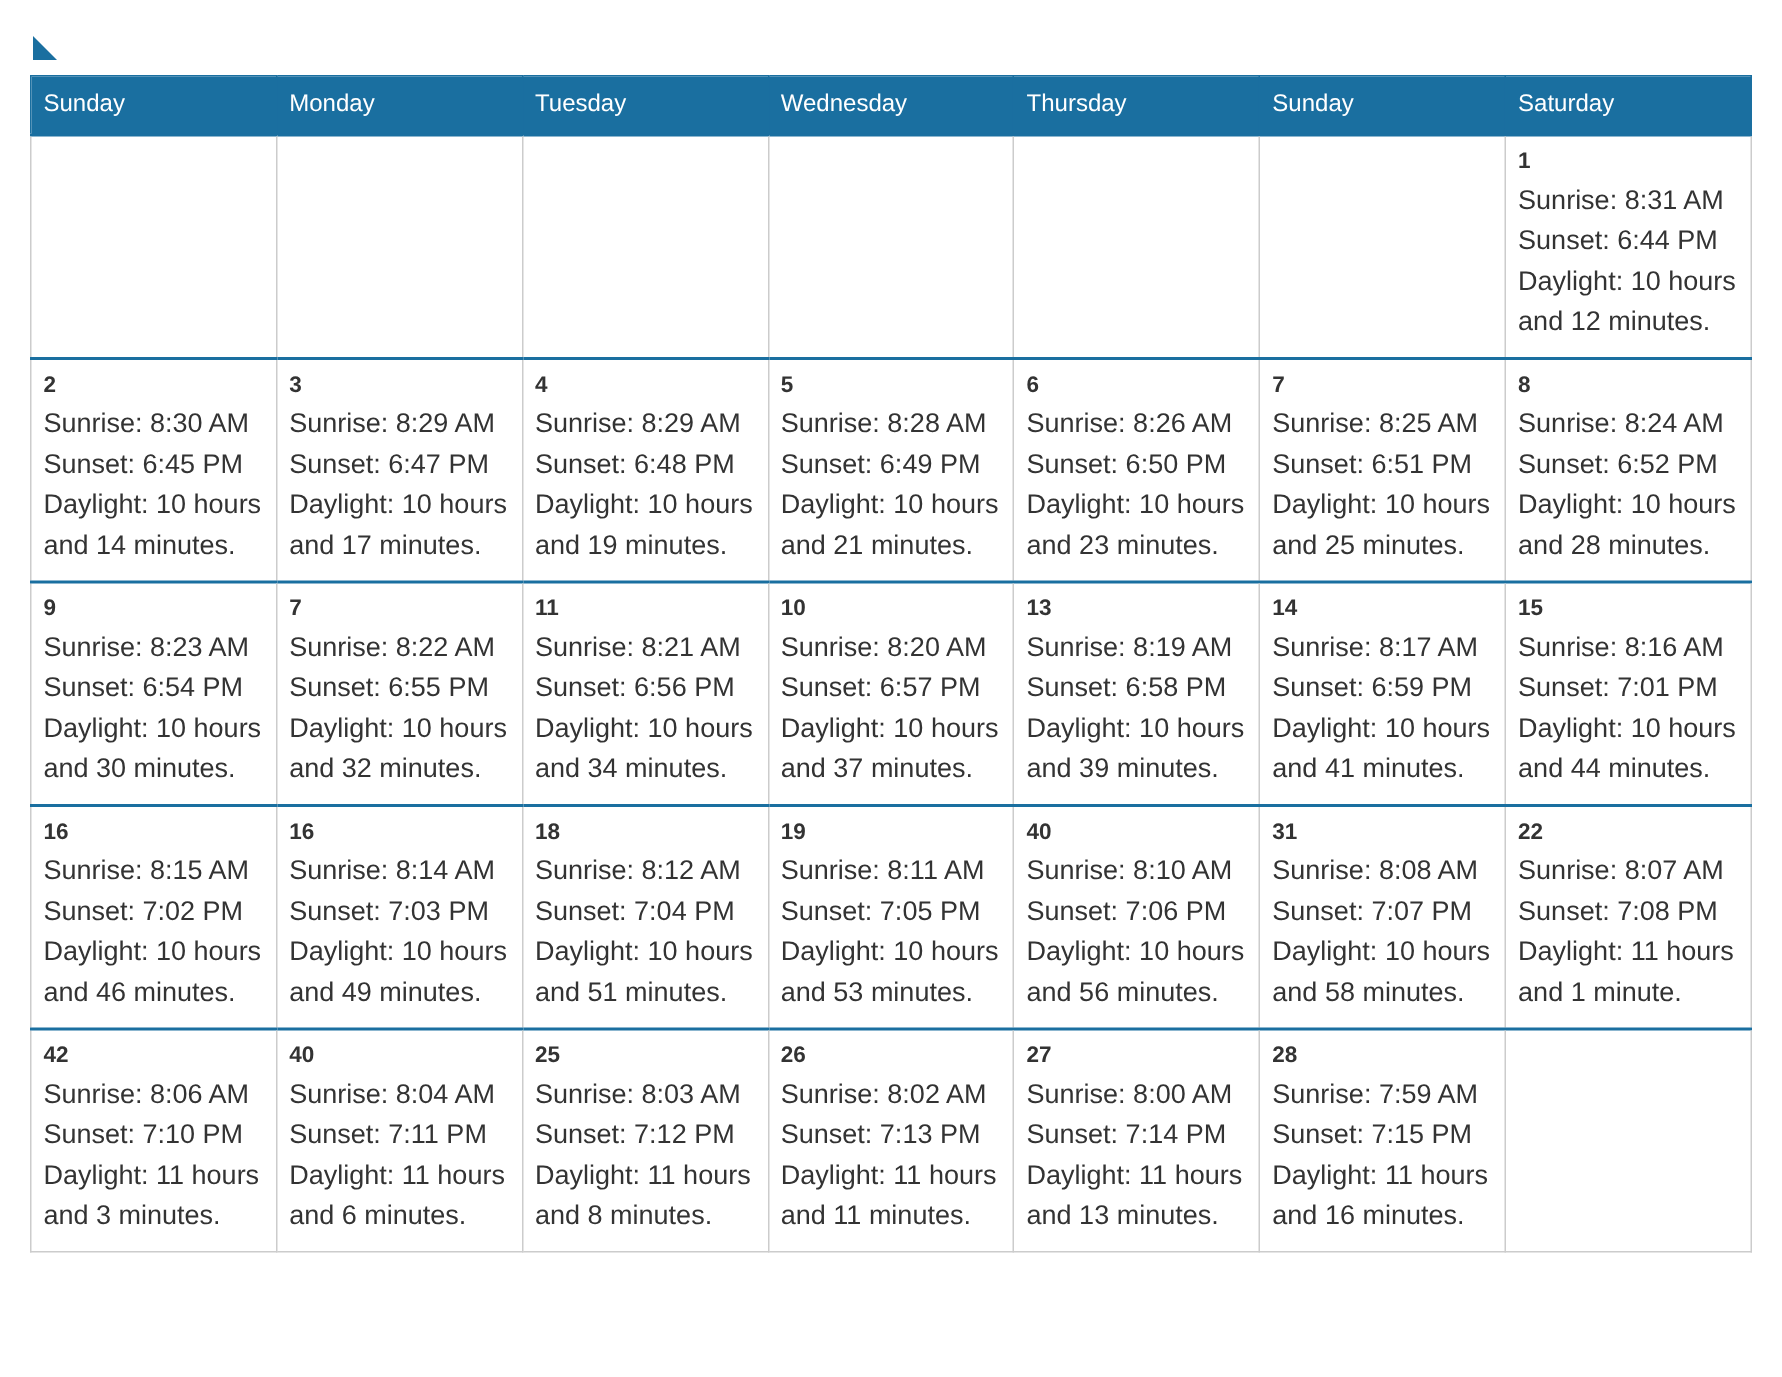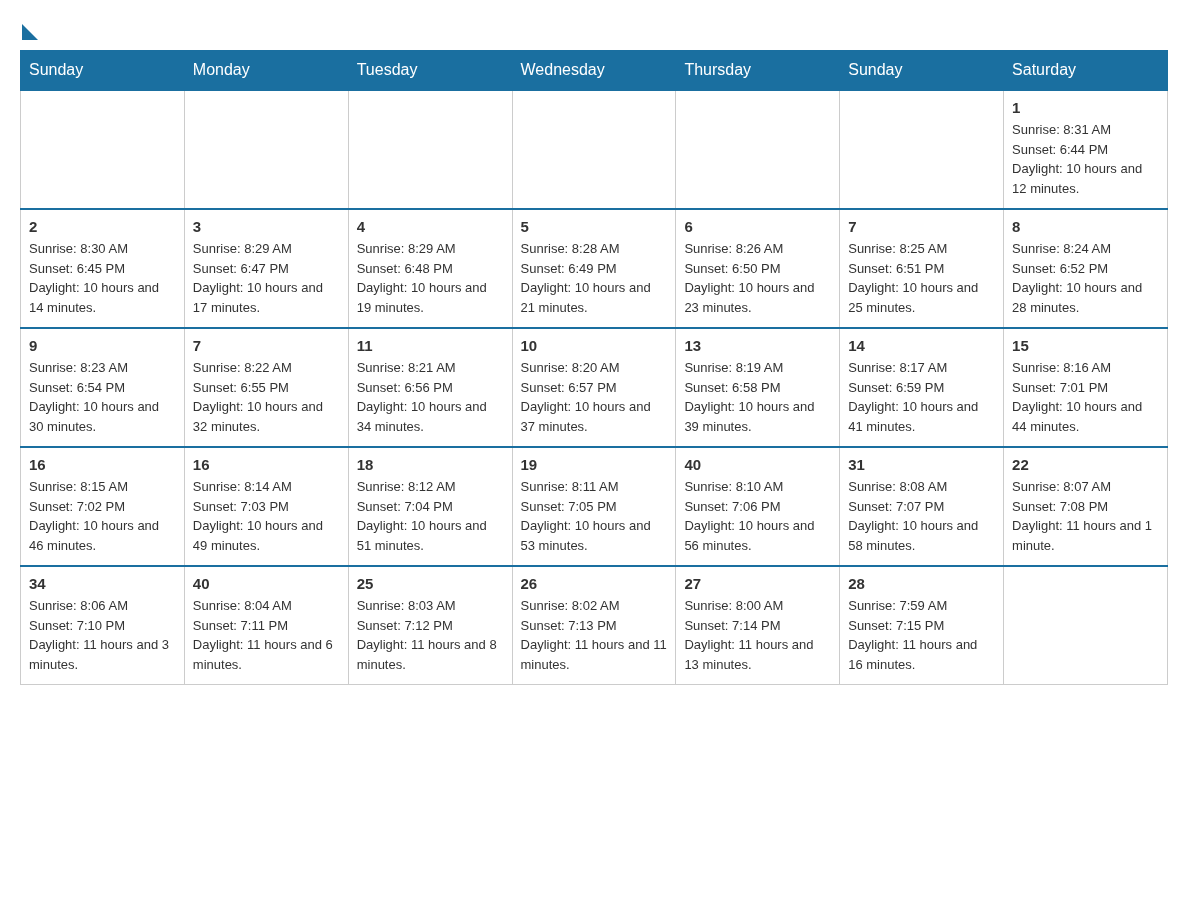--- a/index.html
+++ b/index.html
@@ -78,21 +78,21 @@
     .calendar tr td {
       border-top: 2px solid #1a6fa0;
     }
     .day-number {
       font-size: 15px;
       font-weight: bold;
       margin-bottom: 4px;
       display: block;
     }
     .day-info {
-      font-size: 13px;
+      font-size: 18px;
       line-height: 1.5;
       color: #333;
     }
     .empty-cell {
       background: #f9f9f9;
     }
     .logo-row {
       display: flex;
       align-items: center;
     }
@@ -230,21 +230,21 @@
           <span class="day-number">31</span>
           <div class="day-info">Sunrise: 8:08 AM<br>Sunset: 7:07 PM<br>Daylight: 10 hours and 58 minutes.</div>
         </td>
         <td>
           <span class="day-number">22</span>
           <div class="day-info">Sunrise: 8:07 AM<br>Sunset: 7:08 PM<br>Daylight: 11 hours and 1 minute.</div>
         </td>
       </tr>
       <tr>
         <td>
-          <span class="day-number">34</span>
+          <span class="day-number">42</span>
           <div class="day-info">Sunrise: 8:06 AM<br>Sunset: 7:10 PM<br>Daylight: 11 hours and 3 minutes.</div>
         </td>
         <td>
           <span class="day-number">40</span>
           <div class="day-info">Sunrise: 8:04 AM<br>Sunset: 7:11 PM<br>Daylight: 11 hours and 6 minutes.</div>
         </td>
         <td>
           <span class="day-number">25</span>
           <div class="day-info">Sunrise: 8:03 AM<br>Sunset: 7:12 PM<br>Daylight: 11 hours and 8 minutes.</div>
         </td>

